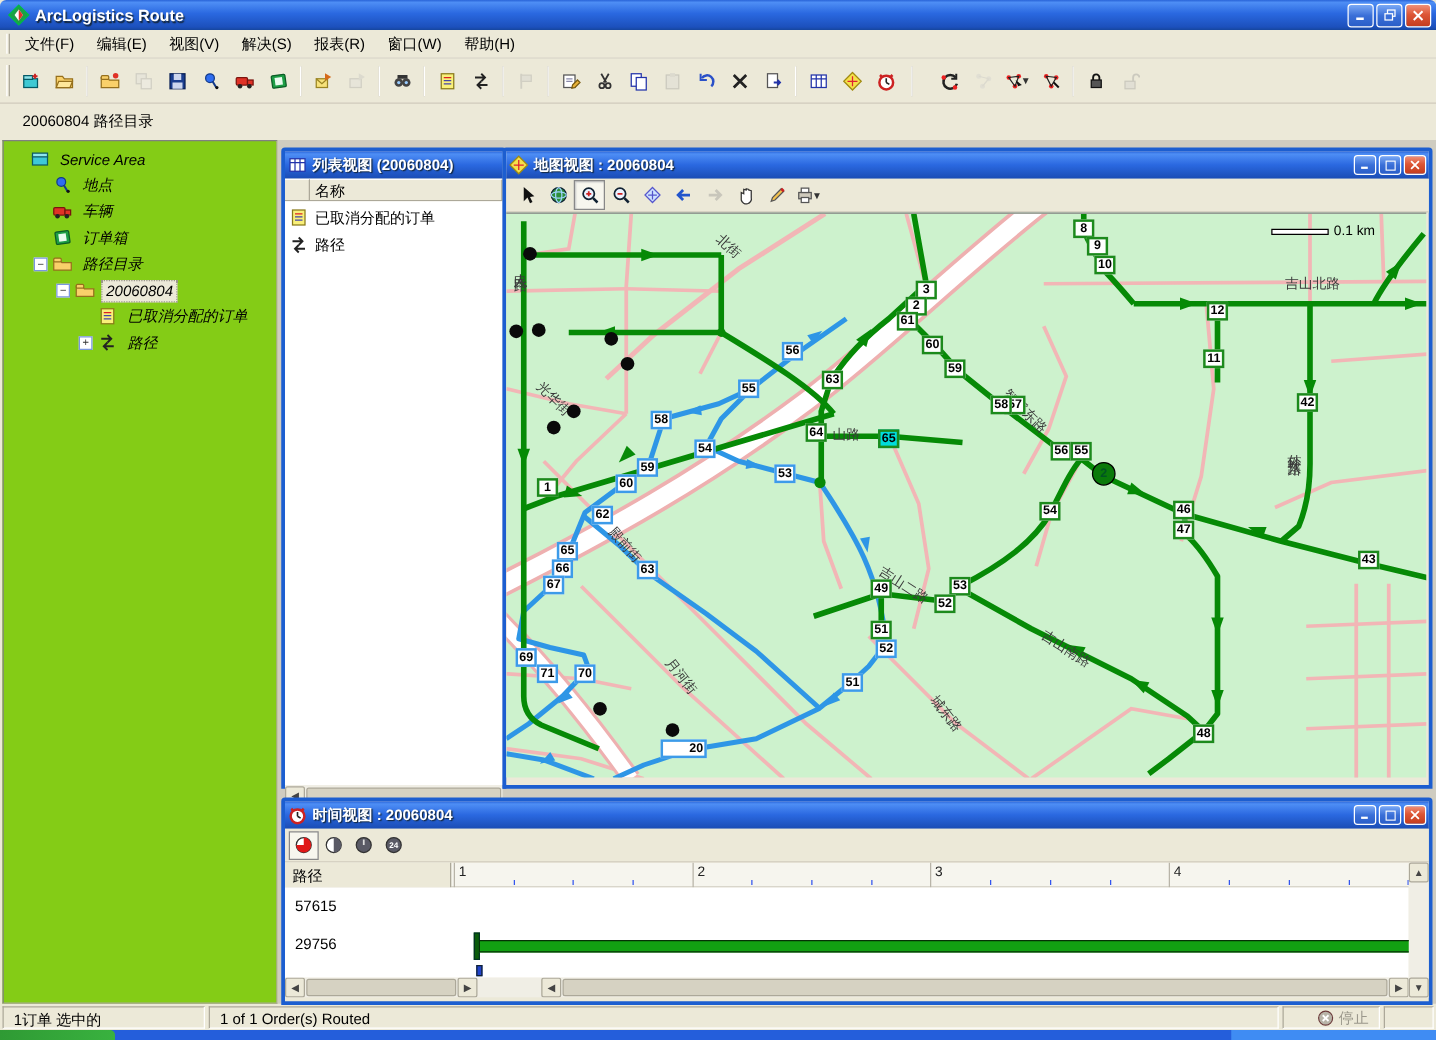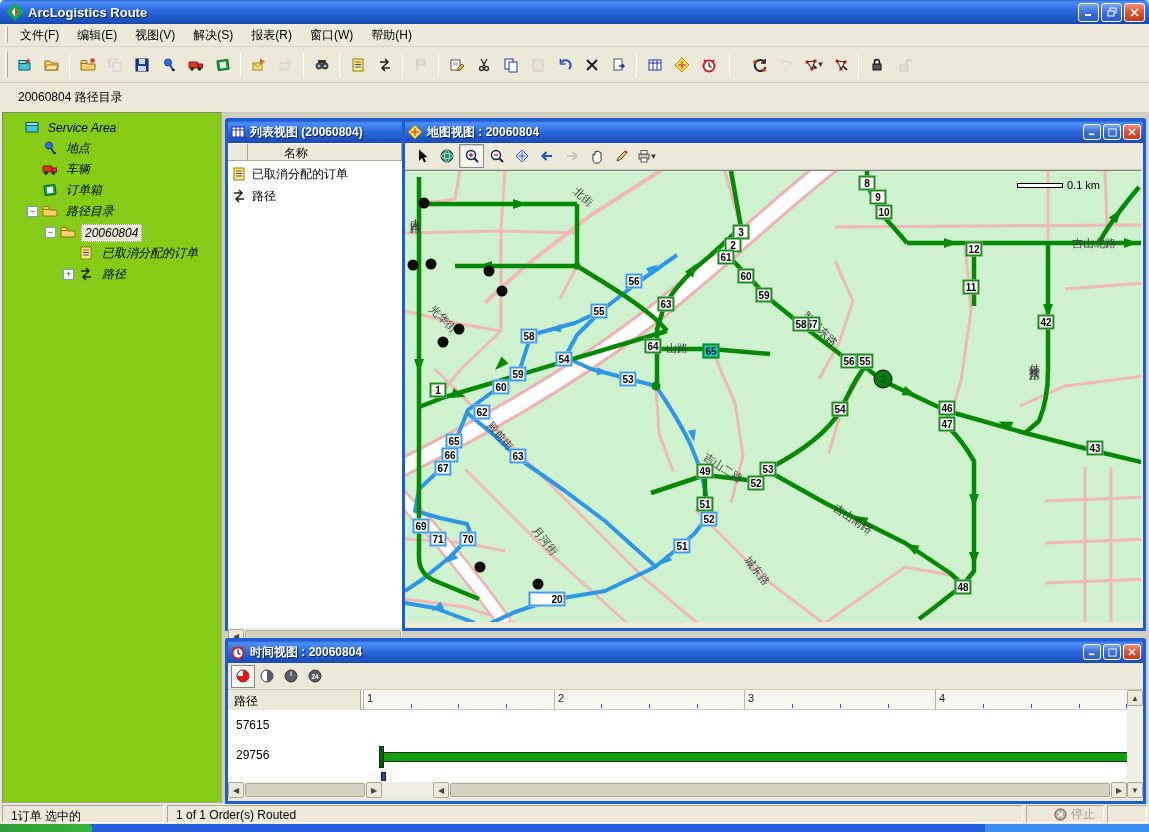--- a/index.html
+++ b/index.html
@@ -483,21 +483,21 @@
     <svg class="t-icon" viewBox="0 0 16 16">
         <rect x="2" y="3" width="12" height="10" fill="#fff" stroke="#23a"></rect>
         <line x1="2" y1="6" x2="14" y2="6" stroke="#23a"></line>
         <line x1="6" y1="3" x2="6" y2="13" stroke="#23a"></line>
         <line x1="10" y1="3" x2="10" y2="13" stroke="#23a"></line>
       </svg>
     <span style="white-space:nowrap;">列表视图 (20060804)</span>
   </div>
   <div class="list-head">
     <div class="hcell" style="width:20px;"></div>
-    <div class="hcell" style="flex:1;margin-left:32px;">名称</div>
+    <div class="hcell" style="flex:1;">名称</div>
   </div>
   <div class="list-body" id="list-rows">
       <div class="list-row">
         <span class="li-icon"><svg width="16" height="16" viewBox="0 0 16 16">
             <rect x="3" y="2" width="10" height="12" fill="#f9f07a" stroke="#8a7a1a"></rect>
             <line x1="5" y1="5" x2="11" y2="5" stroke="#d22"></line>
             <line x1="5" y1="7.5" x2="11" y2="7.5" stroke="#44a"></line>
             <line x1="5" y1="10" x2="11" y2="10" stroke="#44a"></line>
           </svg></span>
         <span>已取消分配的订单</span>
@@ -704,21 +704,21 @@
       <g fill="#068a06">
         <circle cx="251" cy="215" r="4.5"></circle>
           <circle cx="363" cy="300" r="4.5"></circle>
           <circle cx="172" cy="95" r="3.5"></circle>
       </g>
     </svg>
     <div id="map-overlays">
         <div class="street-label" style="left: 178px; top: 26px; transform: translate(-50%, -50%) rotate(42deg);">北街</div>
         <div class="street-label vert" style="left: 10px; top: 42px;">人民路</div>
         <div class="street-label" style="left: 38px; top: 148px; transform: translate(-50%, -50%) rotate(45deg);">光华街</div>
-        <div class="street-label" style="left: 645px; top: 72px; transform: translate(-50%, -50%) rotate(0deg); margin-left: 44px;">吉山北路</div>
+        <div class="street-label" style="left: 645px; top: 56px; transform: translate(-50%, -50%) rotate(0deg);">吉山北路</div>
         <div class="street-label" style="left: 415px; top: 158px; transform: translate(-50%, -50%) rotate(45deg);">智溪东路</div>
         <div class="street-label vert" style="left: 629px; top: 188px;">外环东路</div>
         <div class="street-label" style="left: 272px; top: 177px; transform: translate(-50%, -50%) rotate(0deg);">山路</div>
         <div class="street-label" style="left: 318px; top: 297px; transform: translate(-50%, -50%) rotate(33deg);">吉山二路</div>
         <div class="street-label" style="left: 448px; top: 348px; transform: translate(-50%, -50%) rotate(33deg);">吉山南路</div>
         <div class="street-label" style="left: 352px; top: 400px; transform: translate(-50%, -50%) rotate(52deg);">城东路</div>
         <div class="street-label" style="left: 140px; top: 370px; transform: translate(-50%, -50%) rotate(52deg);">月河街</div>
         <div class="street-label" style="left: 95px; top: 265px; transform: translate(-50%, -50%) rotate(48deg);">殿前街</div>
         <div class="dot" style="left: 19px; top: 32px;"></div>
         <div class="dot" style="left: 8px; top: 94px;"></div>

